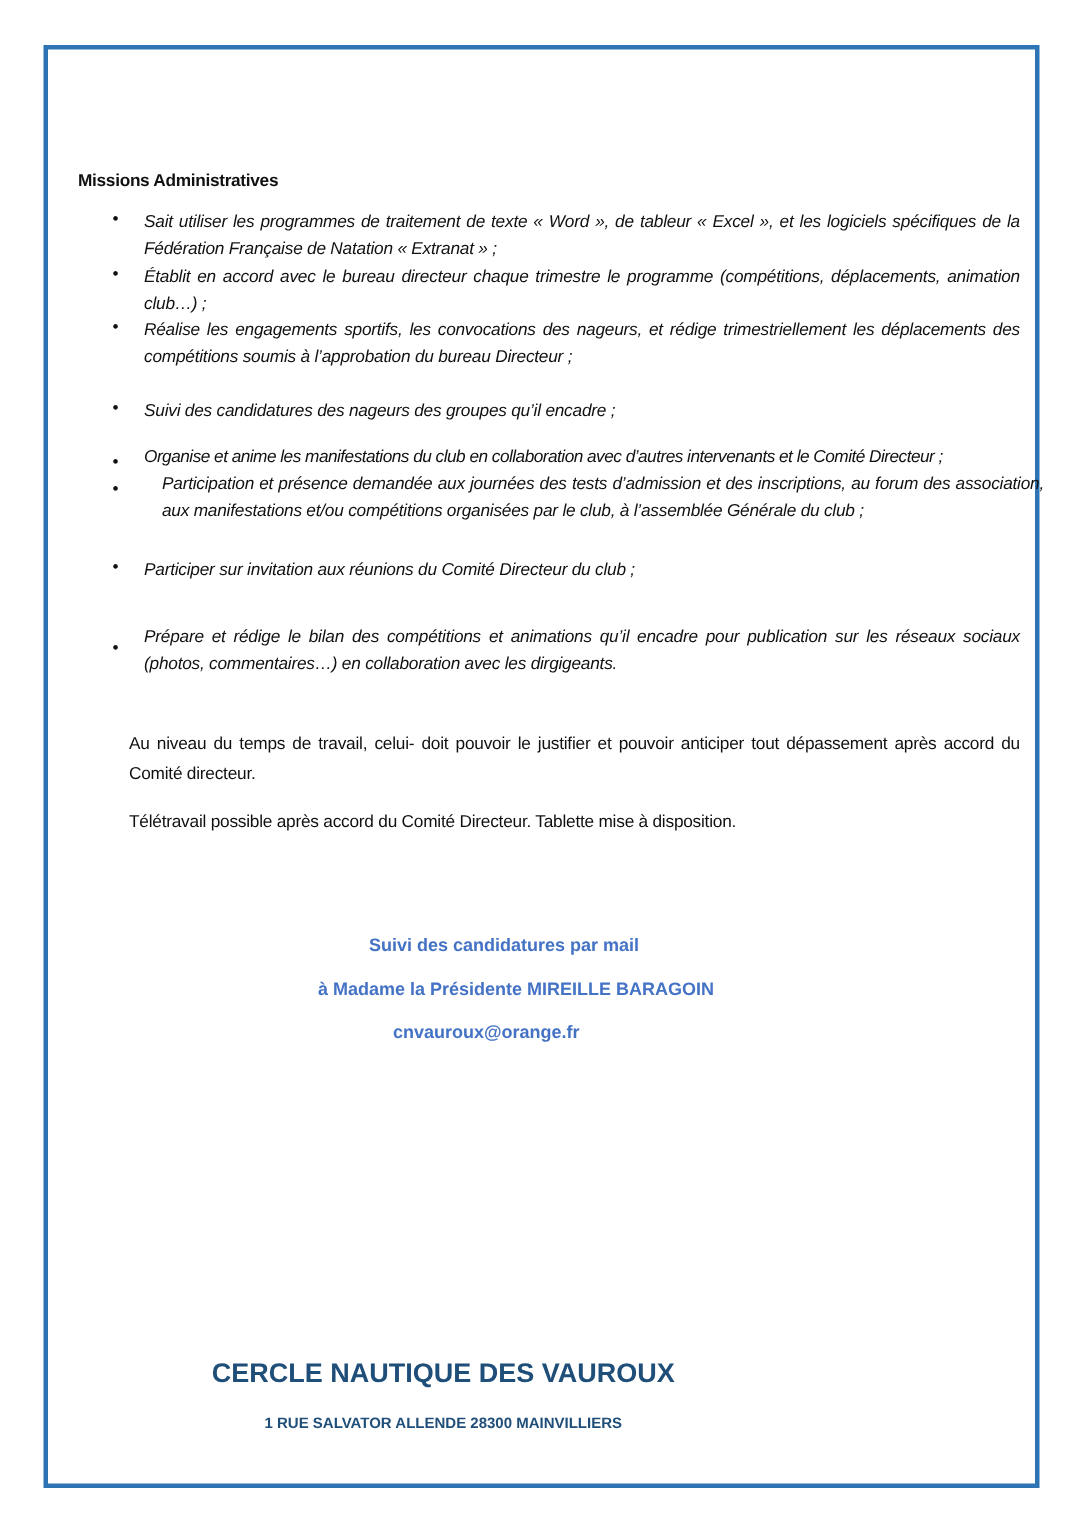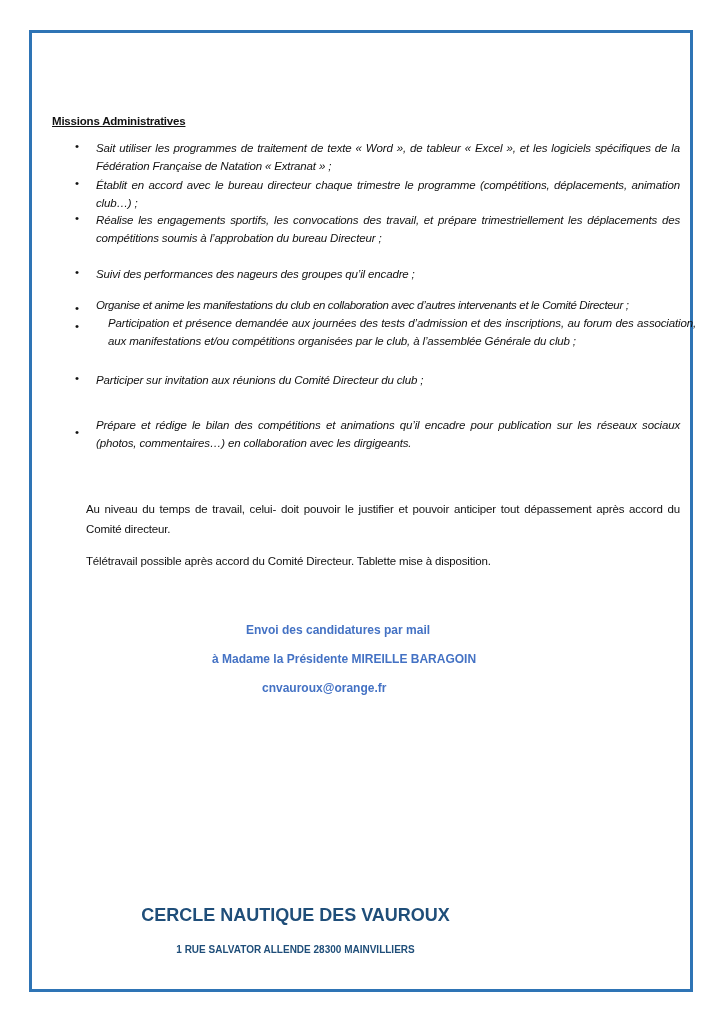--- a/index.html
+++ b/index.html
@@ -1,61 +1,61 @@
 <!DOCTYPE html>
 <html><head>
 <meta charset="utf-8">
 <style>
   html,body{margin:0;padding:0;background:#fff;}
   body{width:725px;height:1024px;position:relative;overflow:hidden;
        font-family:"Liberation Sans",sans-serif;color:#111;}
   .frame{position:absolute;left:29px;top:30px;width:664px;height:962px;
          border:3px solid #2e74b5;box-sizing:border-box;}
   .heading{position:absolute;left:52px;top:115px;font-size:11.5px;font-weight:bold;
-           text-decoration:underline;letter-spacing:-0.2px;}
+           letter-spacing:-0.2px;}
   .bullet{position:absolute;left:75px;font-size:11.5px;}
   .item{position:absolute;left:96px;width:584px;font-size:11.5px;line-height:18px;
         text-align:justify;letter-spacing:-0.15px;font-style:italic;}
   .para{position:absolute;left:86px;width:594px;font-size:11.5px;line-height:20px;
-        text-align:justify;letter-spacing:-0.15px;margin-top:13px;}
+        text-align:justify;letter-spacing:-0.15px;}
   .contact{position:absolute;font-size:12px;font-weight:bold;color:#4472c4;white-space:nowrap;}
   .org{position:absolute;left:0;width:591px;text-align:center;font-weight:bold;color:#1f4e79;}
 </style>
 </head>
 <body>
 
 <div class="frame"></div>
 
 <div class="heading">Missions Administratives</div>
 
 <span class="bullet" style="top:140px">•</span>
 <div class="item" style="top:139px">Sait utiliser les programmes de traitement de texte « Word », de tableur « Excel », et les logiciels spécifiques de la Fédération Française de Natation « Extranat » ;</div>
 
 <span class="bullet" style="top:177px">•</span>
 <div class="item" style="top:176px">Établit en accord avec le bureau directeur chaque trimestre le programme (compétitions, déplacements, animation club…) ;</div>
 
 <span class="bullet" style="top:212px">•</span>
-<div class="item" style="top:211px">Réalise les engagements sportifs, les convocations des travail, et prépare trimestriellement les déplacements des compétitions soumis à l’approbation du bureau Directeur ;</div>
+<div class="item" style="top:211px">Réalise les engagements sportifs, les convocations des nageurs, et rédige trimestriellement les déplacements des compétitions soumis à l’approbation du bureau Directeur ;</div>
 
 <span class="bullet" style="top:266px">•</span>
-<div class="item" style="top:265px">Suivi des performances des nageurs des groupes qu’il encadre ;</div>
+<div class="item" style="top:265px">Suivi des candidatures des nageurs des groupes qu’il encadre ;</div>
 
 <span class="bullet" style="top:302px">•</span>
 <div class="item" style="top:296px;left:96px;width:610px;white-space:nowrap;letter-spacing:-0.35px">Organise et anime les manifestations du club en collaboration avec d’autres intervenants et le Comité Directeur ;</div>
 
 <span class="bullet" style="top:320px">•</span>
 <div class="item" style="top:314px;left:108px;width:588px">Participation et présence demandée aux journées des tests d’admission et des inscriptions, au forum des association, aux manifestations et/ou compétitions organisées par le club, à l’assemblée Générale du club ;</div>
 
 <span class="bullet" style="top:372px">•</span>
 <div class="item" style="top:371px">Participer sur invitation aux réunions du Comité Directeur du club ;</div>
 
 <span class="bullet" style="top:426px">•</span>
 <div class="item" style="top:416px">Prépare et rédige le bilan des compétitions et animations qu’il encadre pour publication sur les réseaux sociaux (photos, commentaires…) en collaboration avec les dirgigeants.</div>
 
 <div class="para" style="top:486px">Au niveau du temps de travail, celui- doit pouvoir le justifier et pouvoir anticiper tout dépassement après accord du Comité directeur.</div>
 <div class="para" style="top:538px">Télétravail possible après accord du Comité Directeur. Tablette mise à disposition.</div>
 
-<div class="contact" style="left:246px;top:623px">Envoi des candidatures par mail</div>
+<div class="contact" style="left:246px;top:623px">Suivi des candidatures par mail</div>
 <div class="contact" style="left:212px;top:652px">à Madame la Présidente MIREILLE BARAGOIN</div>
 <div class="contact" style="left:262px;top:681px">cnvauroux@orange.fr</div>
 
 <div class="org" style="top:905px;font-size:18px">CERCLE NAUTIQUE DES VAUROUX</div>
 <div class="org" style="top:944px;font-size:10px">1 RUE SALVATOR ALLENDE 28300 MAINVILLIERS</div>
 
 </body></html>

